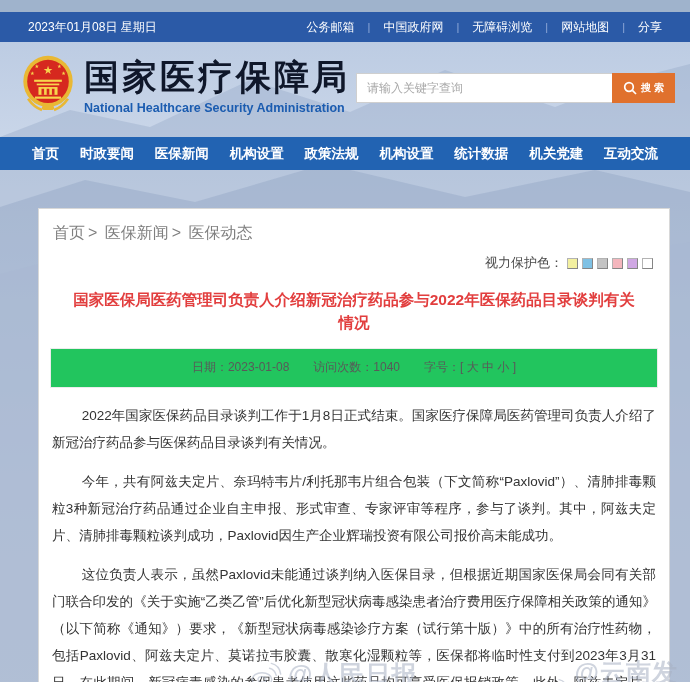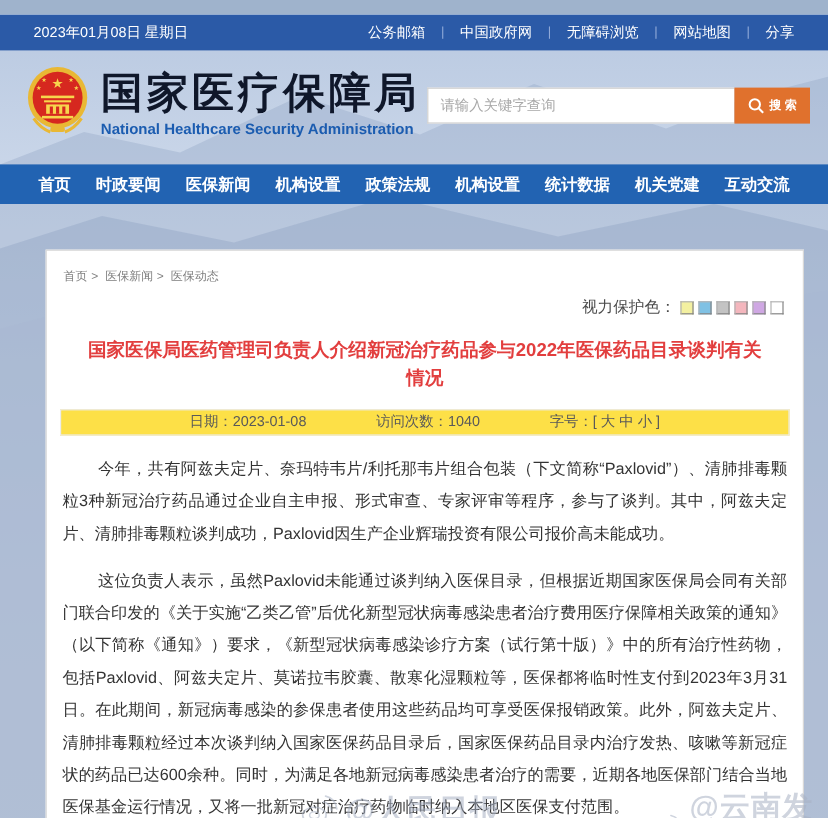--- a/index.html
+++ b/index.html
@@ -37,31 +37,31 @@
     gap:4px; cursor:pointer; font-family:inherit; }
   
   .nav { position:absolute; top:125px; left:0; right:0; height:33px; z-index:6;
     background:#2263b2; display:flex; align-items:center; justify-content:space-between;
     padding:0 26px; }
   .nav a { color:#fff; font-size:13.5px; font-weight:bold; text-decoration:none;
     padding:0 6px; cursor:pointer; white-space:nowrap; }
   
   .content { position:absolute; left:38px; right:20px; top:196px; bottom:-2px; z-index:3;
     background:#fff; border:1px solid #d8d8d8; padding:12px 10px 18px; overflow:hidden; }
-  .breadcrumb { font-size:10px; color:#7f7f7f; padding:2px 4px; }
+  .breadcrumb { font-size:16px; color:#7f7f7f; padding:2px 4px; }
   .breadcrumb a { color:#7f7f7f; text-decoration:none; cursor:pointer; }
   .breadcrumb .bsep { margin:0 3px; }
   .vision { display:flex; justify-content:flex-end; align-items:center; gap:4px;
     font-size:13px; color:#4a4a4a; margin-top:8px; padding-right:6px; }
   .swatch { width:11px; height:11px; display:inline-block; cursor:pointer;
     border:1px solid #b3b3b3; border-right-color:#858585; border-bottom-color:#858585; }
   .article-title { font-size:15.5px; font-weight:bold; color:#e23e3e; text-align:center;
     margin:16px 18px 13px; line-height:1.5; }
-  .meta { display:flex; justify-content:center; align-items:center; gap:58px;
-    background:#fde047; border:1px solid #ececec; height:22px; font-size:12px; color:#595959;
+  .meta { display:flex; justify-content:center; align-items:center; gap:24px;
+    background:#22c55e; border:1px solid #ececec; height:40px; font-size:12px; color:#595959;
     margin:0 1px; }
   .meta .fs { cursor:pointer; }
   .article { padding:2px 3px; font-size:13.5px; color:#333; line-height:27px; text-align:justify; }
   .article p { margin:12px 0; text-indent:2.2em; }
   
   .watermark { position:absolute; z-index:7; display:flex; align-items:center; gap:6px;
     color:rgba(168,177,194,0.55); font-weight:bold; font-size:25px; letter-spacing:1px;
     pointer-events:none; }
   .wm-people { left:250px; top:646px; }
   .wm-yunnan { left:540px; top:644px; }
@@ -163,20 +163,21 @@
 
     <h1 class="article-title">国家医保局医药管理司负责人介绍新冠治疗药品参与2022年医保药品目录谈判有关情况</h1>
 
     <div class="meta">
       <span><span>日期：</span><span>2023-01-08</span></span>
       <span><span>访问次数：</span><span>1040</span></span>
       <span><span>字号：</span><span class="fs">[ 大 中 小 ]</span></span>
     </div>
 
     <div class="article">
+      <p><span>2022年国家医保药品目录谈判工作于1月8日正式结束。国家医疗保障局医药管理司负责人介绍了新冠治疗药品参与医保药品目录谈判有关情况。</span><b></b></p>
       <p><span>今年，共有阿兹夫定片、奈玛特韦片/利托那韦片组合包装（下文简称“Paxlovid”）、清肺排毒颗粒3种新冠治疗药品通过企业自主申报、形式审查、专家评审等程序，参与了谈判。其中，阿兹夫定片、清肺排毒颗粒谈判成功，Paxlovid因生产企业辉瑞投资有限公司报价高未能成功。</span><b></b></p>
       <p><span>这位负责人表示，虽然Paxlovid未能通过谈判纳入医保目录，但根据近期国家医保局会同有关部门联合印发的《关于实施“乙类乙管”后优化新型冠状病毒感染患者治疗费用医疗保障相关政策的通知》（以下简称《通知》）要求，《新型冠状病毒感染诊疗方案（试行第十版）》中的所有治疗性药物，包括Paxlovid、阿兹夫定片、莫诺拉韦胶囊、散寒化湿颗粒等，医保都将临时性支付到2023年3月31日。在此期间，新冠病毒感染的参保患者使用这些药品均可享受医保报销政策。此外，阿兹夫定片、清肺排毒颗粒经过本次谈判纳入国家医保药品目录后，国家医保药品目录内治疗发热、咳嗽等新冠症状的药品已达600余种。同时，为满足各地新冠病毒感染患者治疗的需要，近期各地医保部门结合当地医保基金运行情况，又将一批新冠对症治疗药物临时纳入本地区医保支付范围。</span></p>
 
     </div>
   </div>
 
   <div class="watermark wm-people">
     <svg width="32" height="27" viewBox="0 0 36 30">
       <ellipse cx="13.5" cy="20.5" rx="11" ry="7.5" fill="none" stroke="currentColor" stroke-width="1.6"></ellipse>
       <ellipse cx="13.5" cy="20.5" rx="4.5" ry="3.2" fill="none" stroke="currentColor" stroke-width="1.4"></ellipse>

